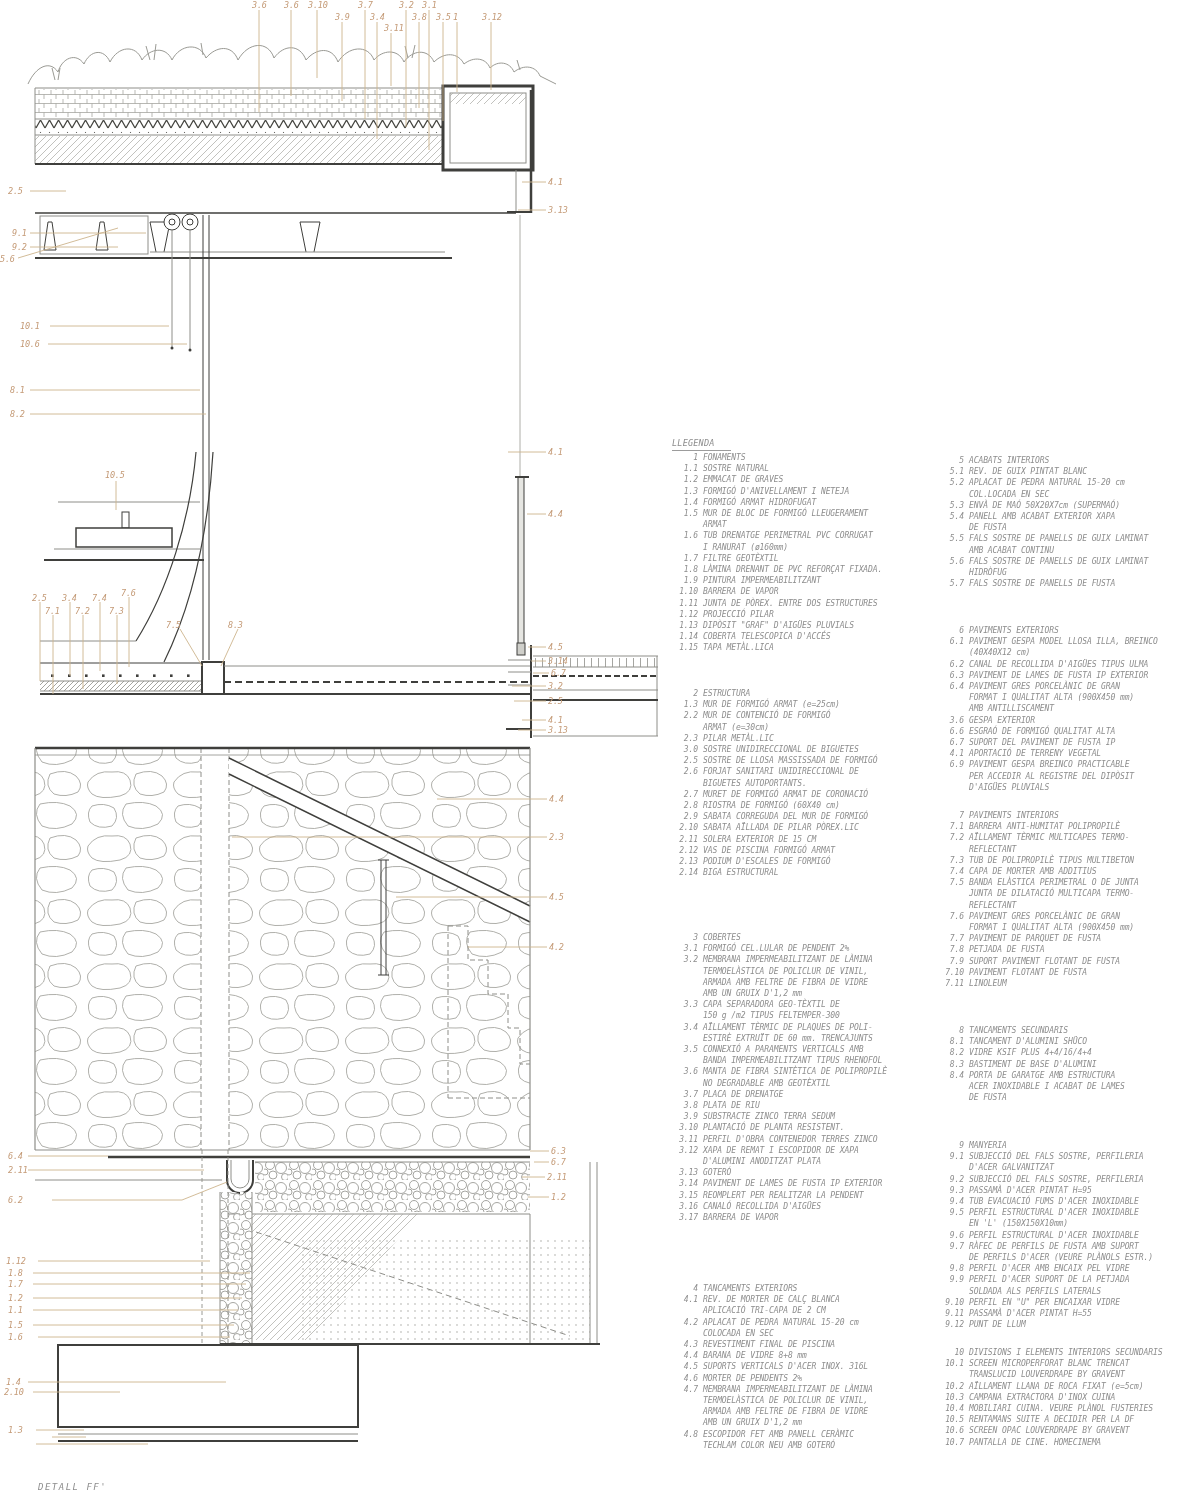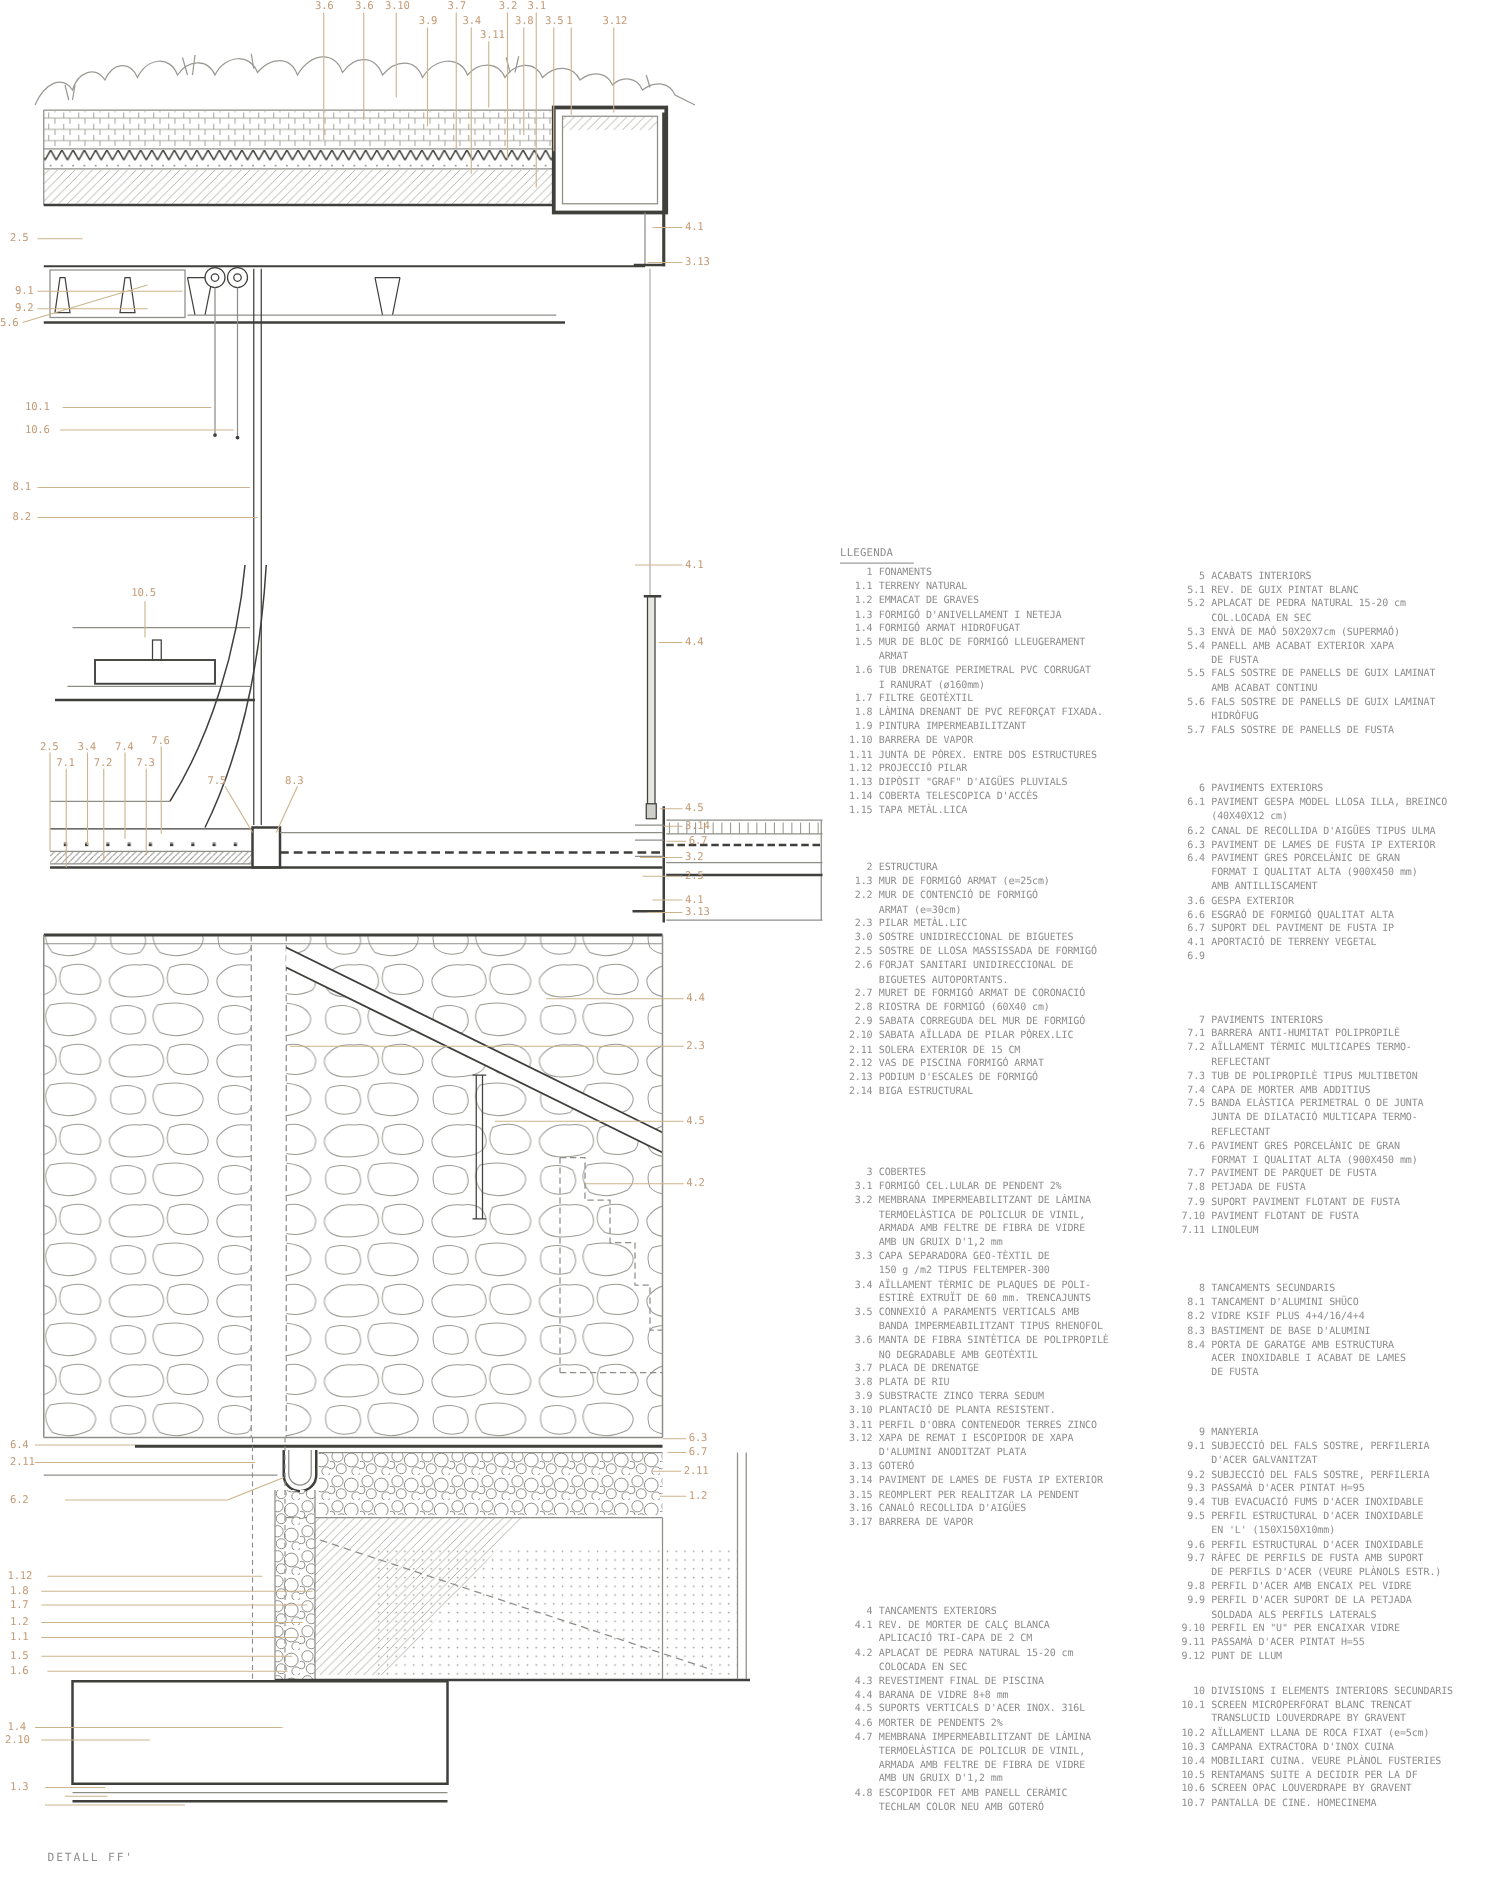--- a/index.html
+++ b/index.html
@@ -1,21 +1,21 @@
 <!DOCTYPE html>
 <html style="--callout: #c49a76; --leader: #cdb48c; --legend: #8d8d8d; --line_dark: #3f3f3c; --line_mid: #8e8e89; --line_light: #aeaea8; --bg: #ffffff;"><head>
 <meta charset="utf-8">
 <style>
   :root{
     --callout:#c49a76; --leader:#cdb48c; --legend:#8d8d8d;
     --line_dark:#3f3f3c; --line_mid:#8e8e89; --line_light:#aeaea8; --bg:#ffffff;
   }
   html,body{margin:0;padding:0;background:#fff;}
   .page{position:relative;width:1200px;height:1502px;background:var(--bg);overflow:hidden;
-        font-family:"DejaVu Sans Mono","Liberation Mono",monospace;}
+        font-family:"DejaVu Sans Mono","Liberation Mono",monospace;font-style:italic;}
   .drawing-svg{position:absolute;left:0;top:0;}
   .callout-layer{position:absolute;left:0;top:0;width:660px;height:1502px;}
   .callout{position:absolute;font-size:8.5px;line-height:1;color:var(--callout);letter-spacing:-0.2px;white-space:nowrap;}
   .legend-title{position:absolute;left:672px;top:438px;font-size:8.5px;color:var(--legend);
         border-bottom:1px solid #9c9c9c;padding:0 16px 2px 0;letter-spacing:0.2px;}
   .legend-section{position:absolute;font-size:8px;line-height:11.2px;color:var(--legend);letter-spacing:-0.1px;}
   .col1{left:672px;width:264px;}
   .col2{left:938px;width:262px;}
   .lrow{display:flex;align-items:flex-start;}
   .lrow .n{flex:none;width:26px;text-align:right;padding-right:5px;}
@@ -278,21 +278,21 @@
     </div>
 
   <div class="legend-title">LLEGENDA</div>
   <div class="legend-section col1" style="top:452px">
       <div class="lrow">
         <span class="n">1</span>
         <span class="t">FONAMENTS</span>
       </div>
       <div class="lrow">
         <span class="n">1.1</span>
-        <span class="t">TERRENY NATURAL</span>
+        <span class="t">SOSTRE NATURAL</span>
       </div>
       <div class="lrow">
         <span class="n">1.2</span>
         <span class="t">EMMACAT DE GRAVES</span>
       </div>
       <div class="lrow">
         <span class="n">1.3</span>
         <span class="t">FORMIGÓ D'ANIVELLAMENT I NETEJA</span>
       </div>
       <div class="lrow">
@@ -609,20 +609,23 @@
       <div class="lrow">
         <span class="n">6.7</span>
         <span class="t">SUPORT DEL PAVIMENT DE FUSTA IP</span>
       </div>
       <div class="lrow">
         <span class="n">4.1</span>
         <span class="t">APORTACIÓ DE TERRENY VEGETAL</span>
       </div>
       <div class="lrow">
         <span class="n">6.9</span>
+        <span class="t">PAVIMENT GESPA BREINCO PRACTICABLE
+PER ACCEDIR AL REGISTRE DEL DIPÒSIT
+D'AIGÜES PLUVIALS</span>
       </div>
     </div>
   <div class="legend-section col2" style="top:810px">
       <div class="lrow">
         <span class="n">7</span>
         <span class="t">PAVIMENTS INTERIORS</span>
       </div>
       <div class="lrow">
         <span class="n">7.1</span>
         <span class="t">BARRERA ANTI-HUMITAT POLIPROPILÈ</span>

